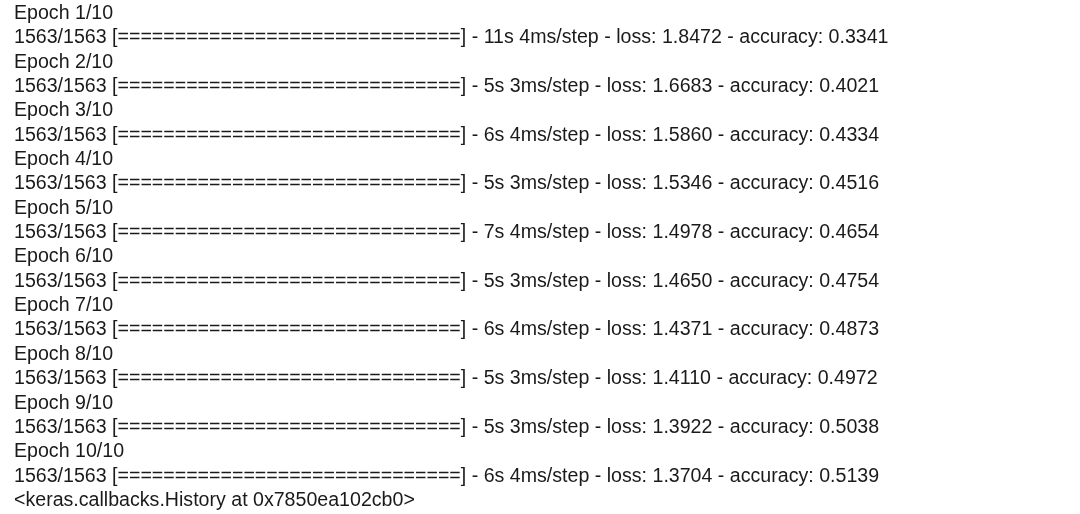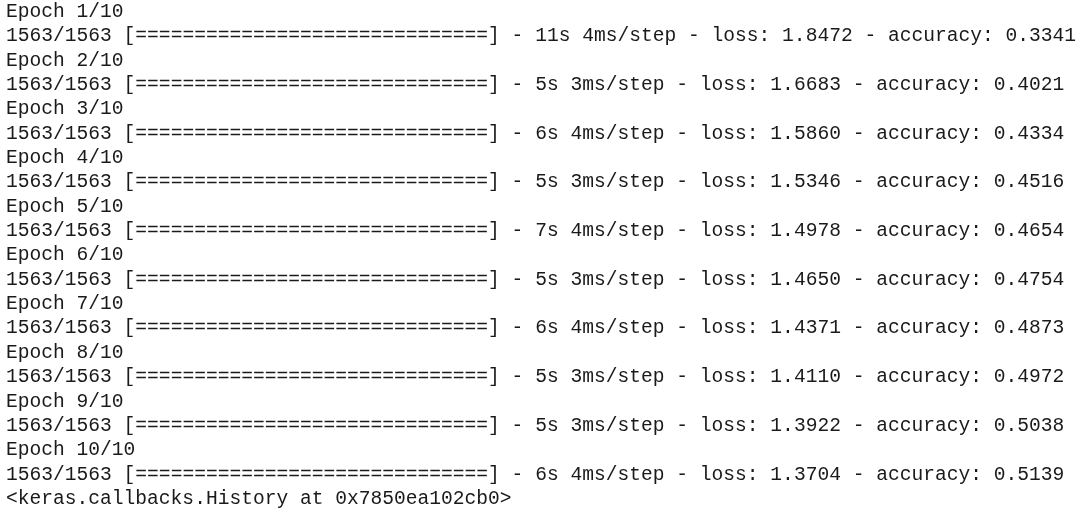--- a/index.html
+++ b/index.html
@@ -8,23 +8,23 @@
       background: #ffffff;
     }
     body {
       width: 1080px;
       height: 514px;
       overflow: hidden;
       position: relative;
     }
     .output {
       position: absolute;
-      left: 6px;
+      left: 14px;
       top: 0px;
-      font-family: Liberation Mono, monospace;
+      font-family: Liberation Sans, sans-serif;
       font-size: 19.6px;
       line-height: 24.35px;
       color: #1a1a1a;
       white-space: pre;
       letter-spacing: 0;
     }
     .line { display: block; height: 24.35px; }
   </style>
 </head>
 <body>

